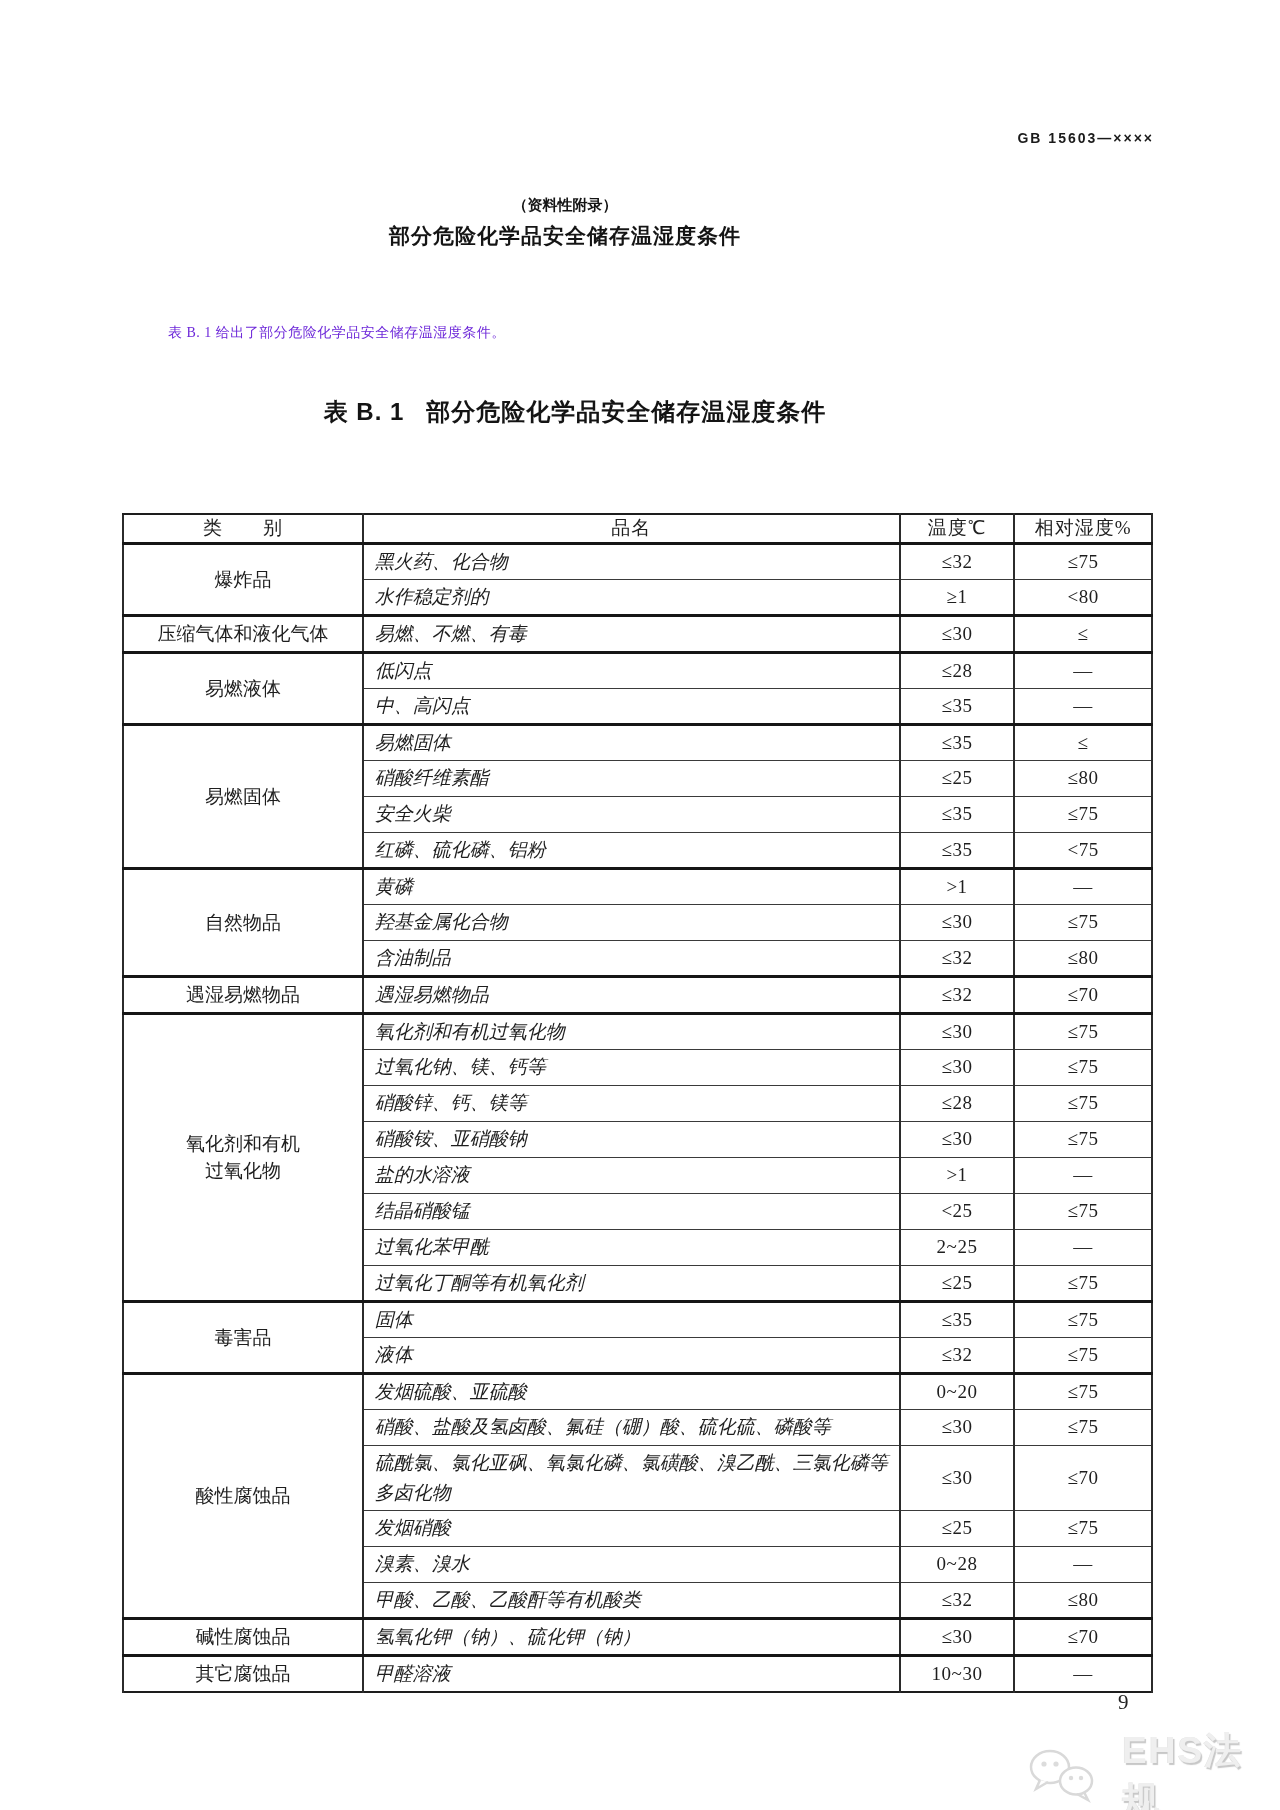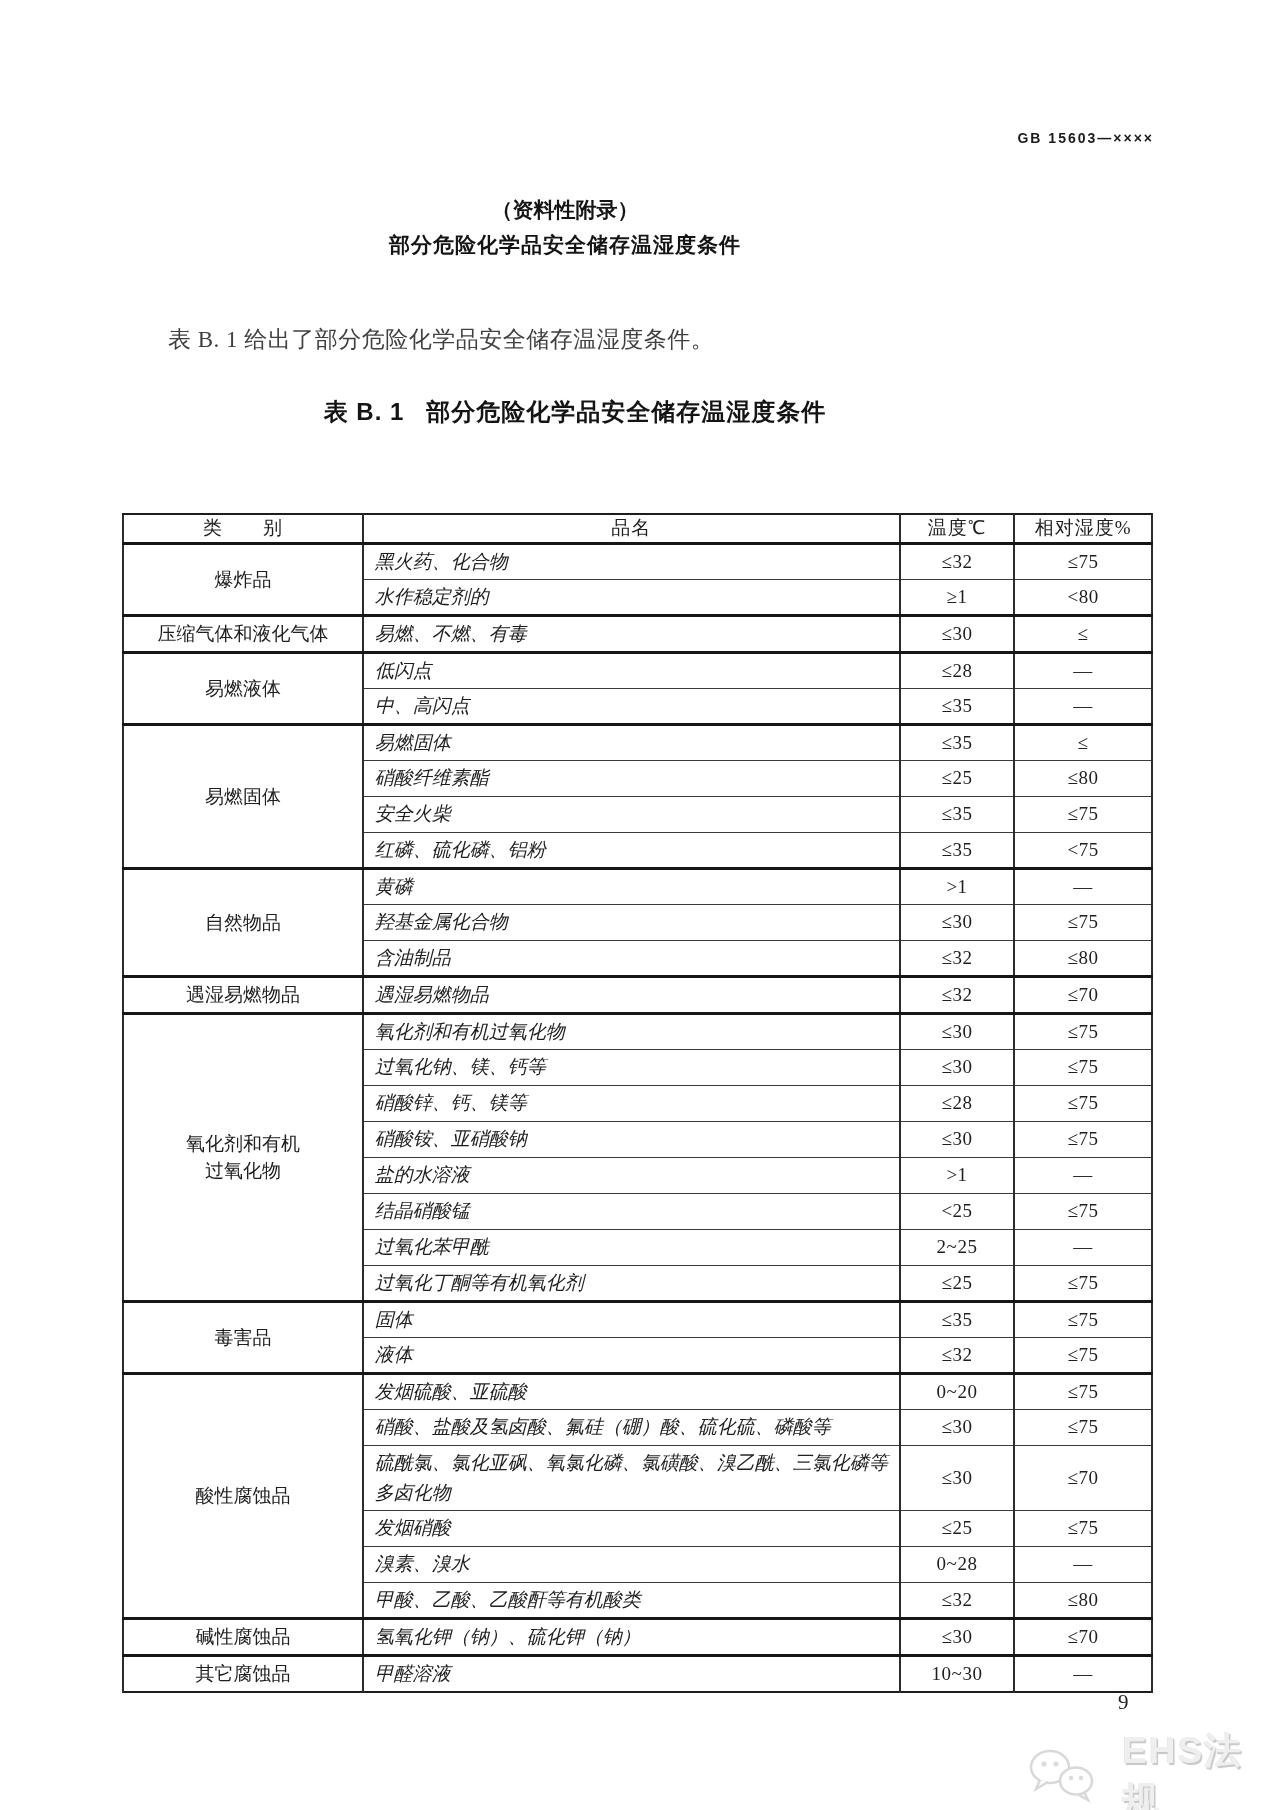--- a/index.html
+++ b/index.html
@@ -11,25 +11,25 @@
   .doc-code {
     position:absolute; top:130px; right:126px;
     font-family:"Liberation Sans", sans-serif;
     font-size:14px; font-weight:bold; letter-spacing:2px; color:#1a1a1a;
   }
   .title-block {
     position:absolute; top:196px; left:120px; width:890px; text-align:center;
     font-family:"Liberation Sans", sans-serif; font-weight:bold; color:#141414;
   }
   .title-line1 { font-size:23px; letter-spacing:7px; margin-bottom:9px; }
-  .title-line2 { font-size:21px; margin-bottom:7px; }
+  .title-line2 { font-size:15px; margin-bottom:7px; }
   .title-line3 { font-size:21px; letter-spacing:1px; }
   .intro {
     position:absolute; top:324px; left:168px;
-    font-size:23px; color:#404040; letter-spacing:0.5px;
+    font-size:14px; color:#6d28d9; letter-spacing:0.5px;
   }
   .table-caption {
     position:absolute; top:396px; left:120px; width:910px; text-align:center;
     font-family:"Liberation Sans", sans-serif; font-weight:bold;
     font-size:24px; color:#141414; letter-spacing:1px;
   }
   .table-caption .cap-label { margin-right:22px; }
   .table-wrap { position:absolute; top:513px; left:122px; width:1031px; }
   table.b1 {
     width:100%; border-collapse:collapse; table-layout:fixed;

